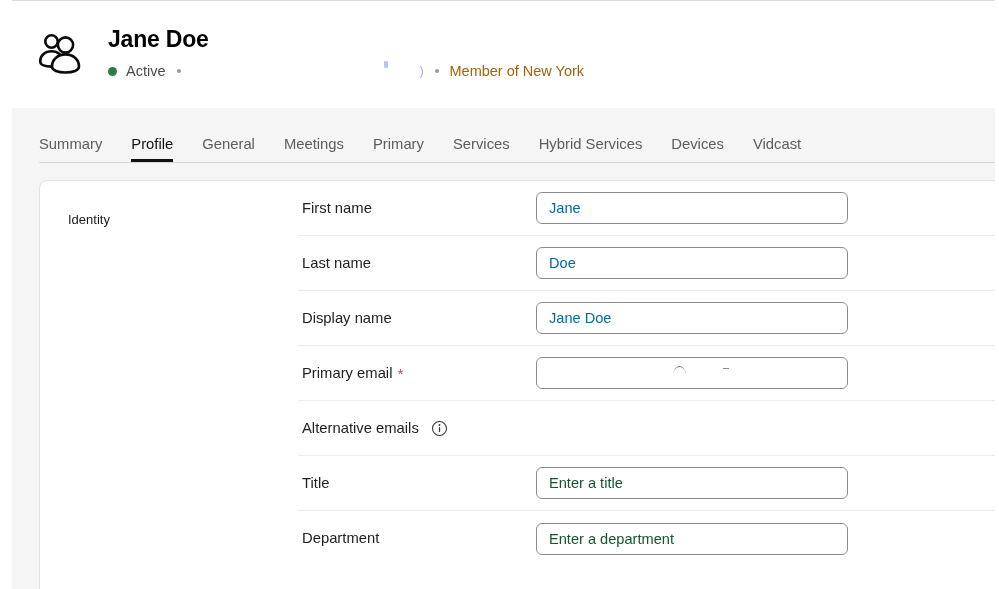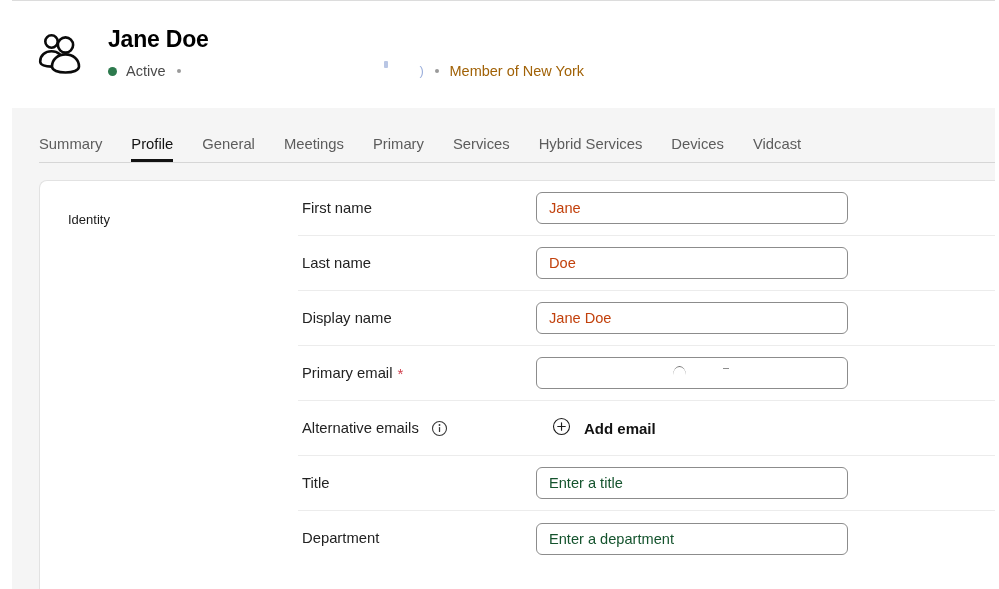--- a/index.html
+++ b/index.html
@@ -220,21 +220,21 @@
   .field {
     flex: 0 0 312px;
     height: 32px;
     border: 1px solid #8c8c8c;
     border-radius: 6px;
     display: flex;
     align-items: center;
     padding: 0 12px;
     background: #ffffff;
     font-size: 14.6px;
-    color: #c2410c;
+    color: #0369a1;
     overflow: hidden;
     position: relative;
   }
 
   .field.placeholder { color: #14532d; }
 
   .field.redacted::after {
     content: "";
     position: absolute;
     left: 136px;
@@ -355,30 +355,20 @@
         <div class="row-label">
           <span>Alternative emails</span>
           <span class="info-icon">
             <svg width="17" height="17" viewBox="0 0 17 17">
               <circle cx="8.5" cy="8.5" r="7" fill="none" stroke="#3a3a3a" stroke-width="1.1"></circle>
               <circle cx="8.5" cy="5" r="0.95" fill="#3a3a3a"></circle>
               <rect x="7.9" y="6.9" width="1.25" height="5.2" rx="0.55" fill="#3a3a3a"></rect>
             </svg>
           </span>
         </div>
-        <div class="add-link">
-          <span>
-            <svg width="19" height="19" viewBox="0 0 19 19">
-              <circle cx="9.5" cy="9.5" r="8" fill="none" stroke="#1d1d1d" stroke-width="1.1"></circle>
-              <rect x="5.2" y="8.95" width="8.6" height="1.15" rx="0.55" fill="#1d1d1d"></rect>
-              <rect x="8.95" y="5.2" width="1.15" height="8.6" rx="0.55" fill="#1d1d1d"></rect>
-            </svg>
-          </span>
-          <span class="add-link-label">Add email</span>
-        </div>
       </div>
 
       <div class="form-row">
         <div class="row-label">
           <span>Title</span>
         </div>
         <div class="field placeholder">Enter a title</div>
       </div>
 
       <div class="form-row">

